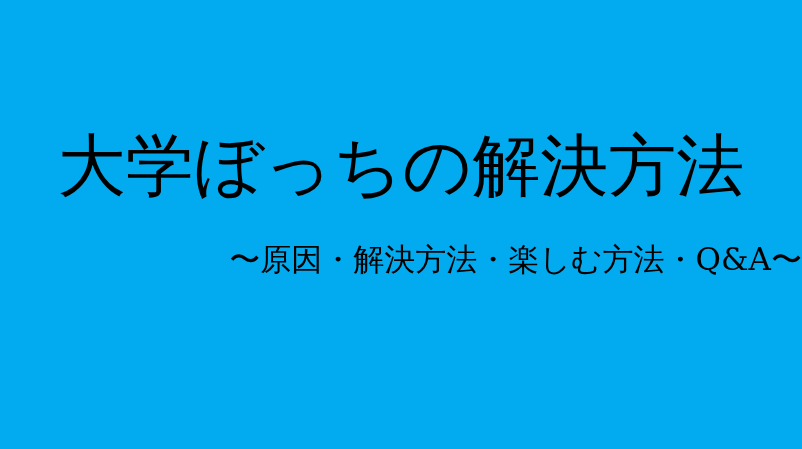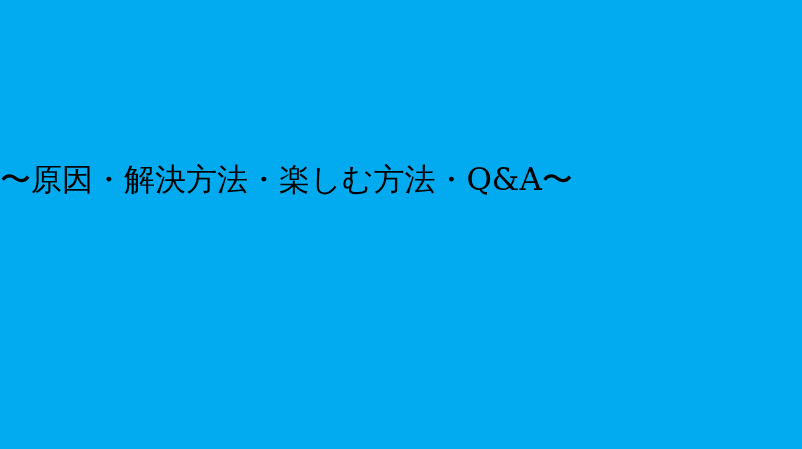--- a/index.html
+++ b/index.html
@@ -48,33 +48,34 @@
     font-weight: 400;
     letter-spacing: 0px;
     white-space: nowrap;
     margin: 0;
     padding: 0;
   }
 
   #subtitle {
     display: block;
     width: 100%;
-    text-align: left;
+    text-align: right;
     color: #000000;
     font-family: "DejaVu Serif", "Liberation Serif", serif;
     font-size: 31px;
     line-height: 40px;
     font-weight: 400;
     letter-spacing: 0px;
     white-space: nowrap;
     margin: 0;
     padding: 0;
     margin-top: 33px;
   }
 </style>
 </head>
 <body>
 
 <div id="slide" style="background: rgb(2, 171, 239);">
   <div id="text-block">
+    <h1 id="title" style="color: rgb(0, 0, 0);">大学ぼっちの解決方法</h1>
     <p id="subtitle" style="color: rgb(0, 0, 0);">〜原因・解決方法・楽しむ方法・Q&amp;A〜</p>
   </div>
 </div>
 
 </body></html>

